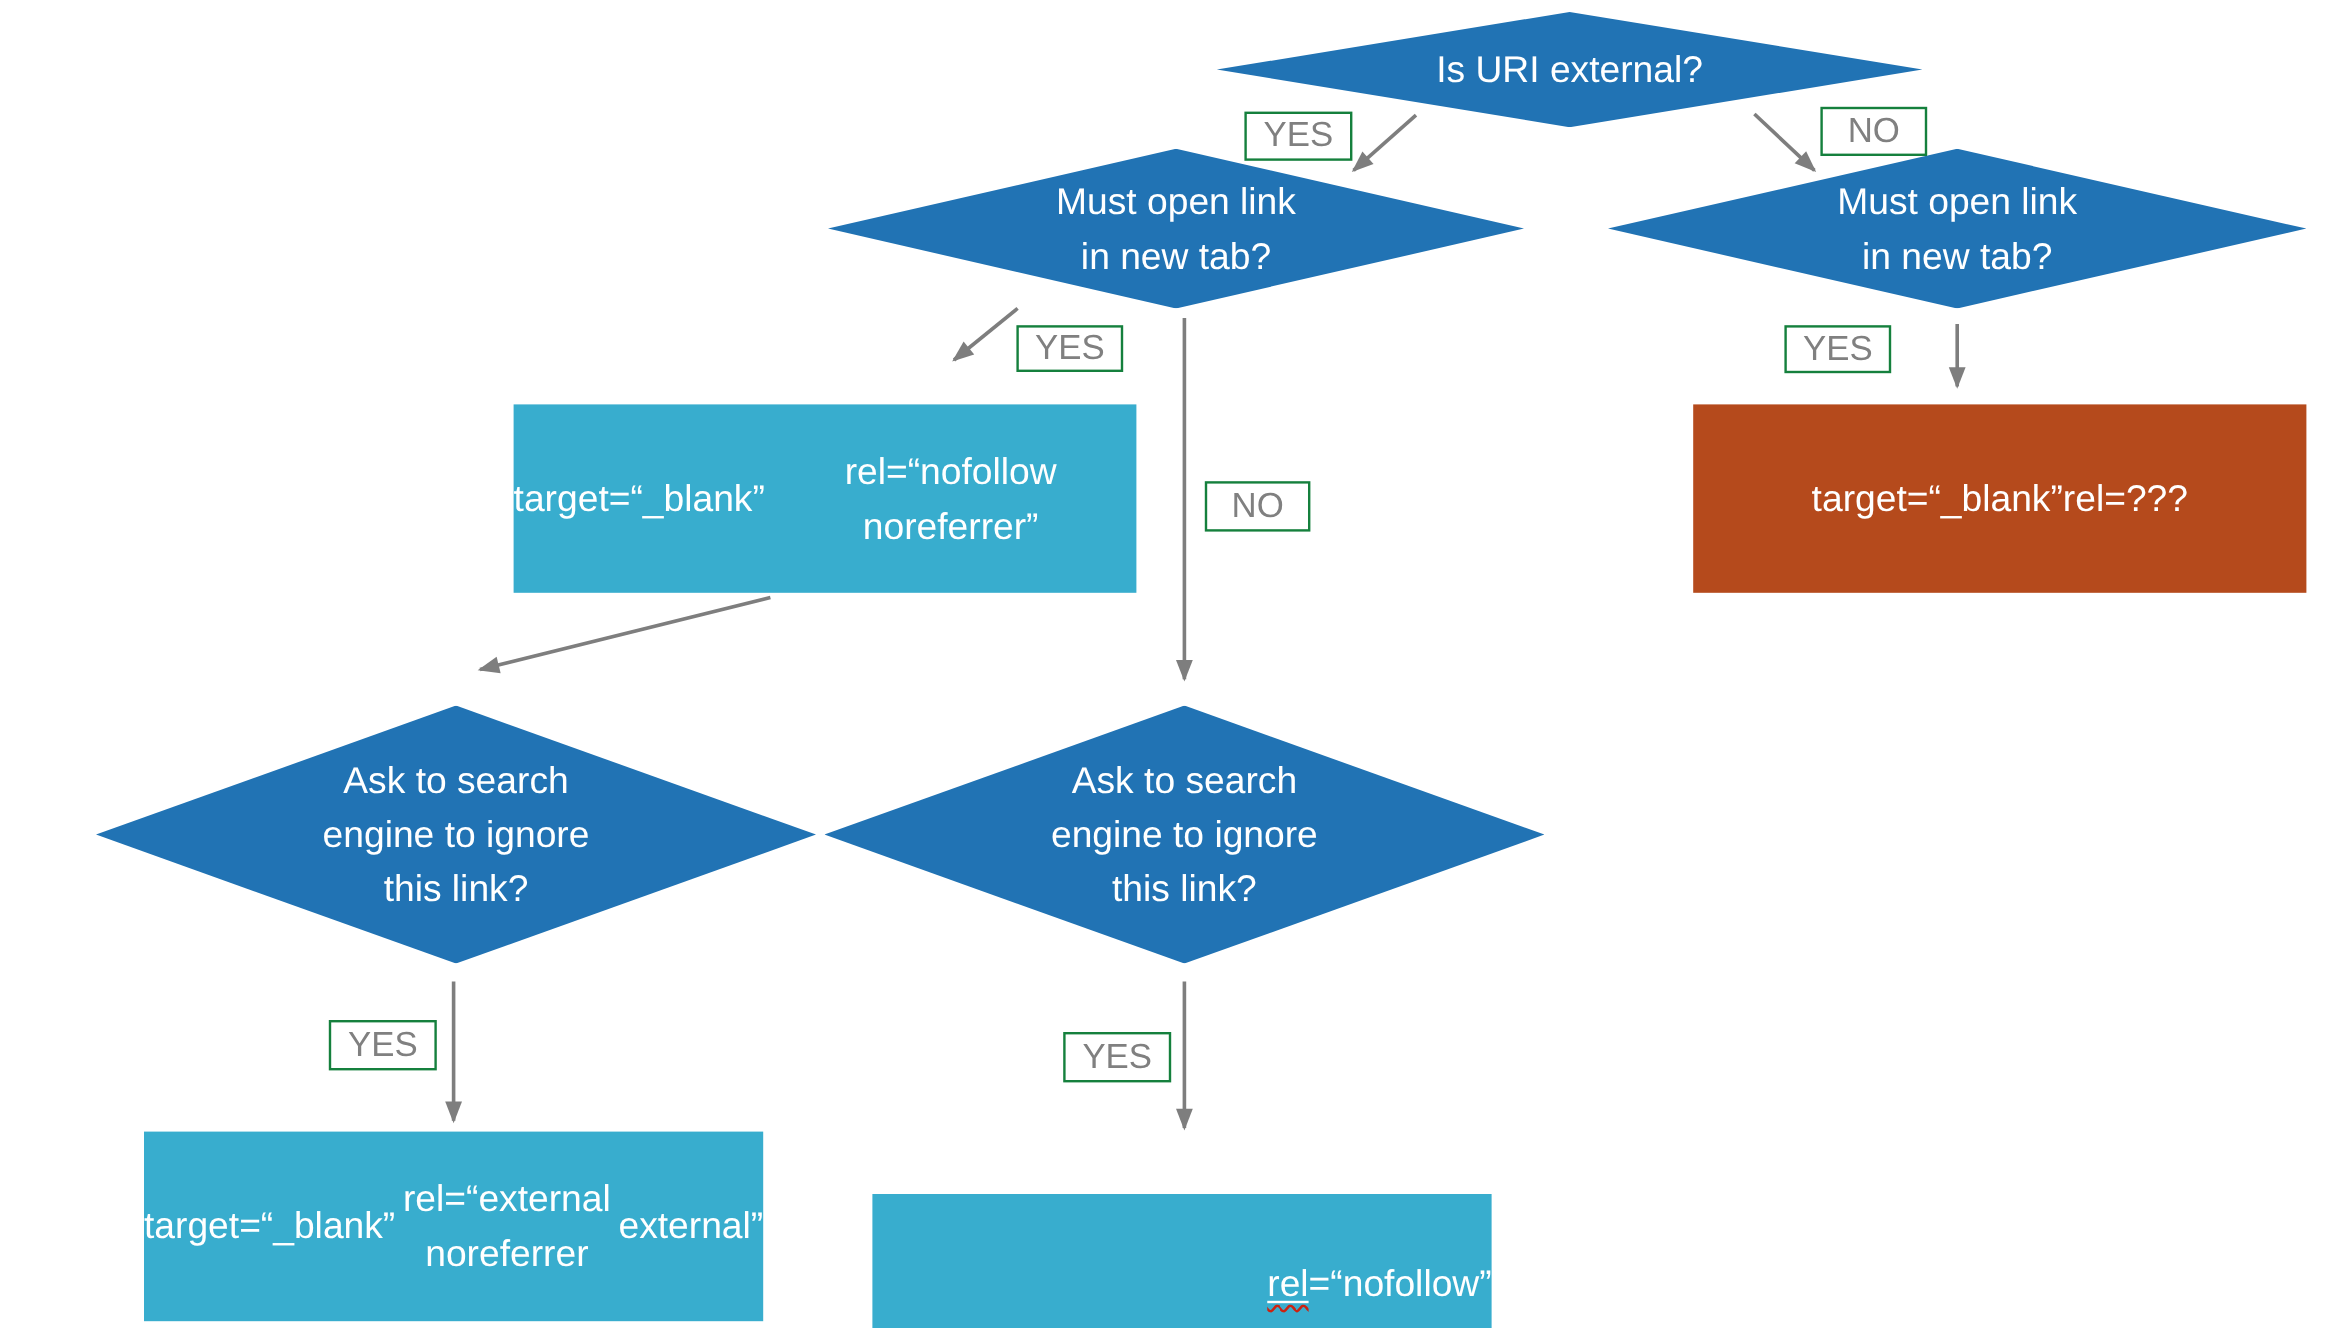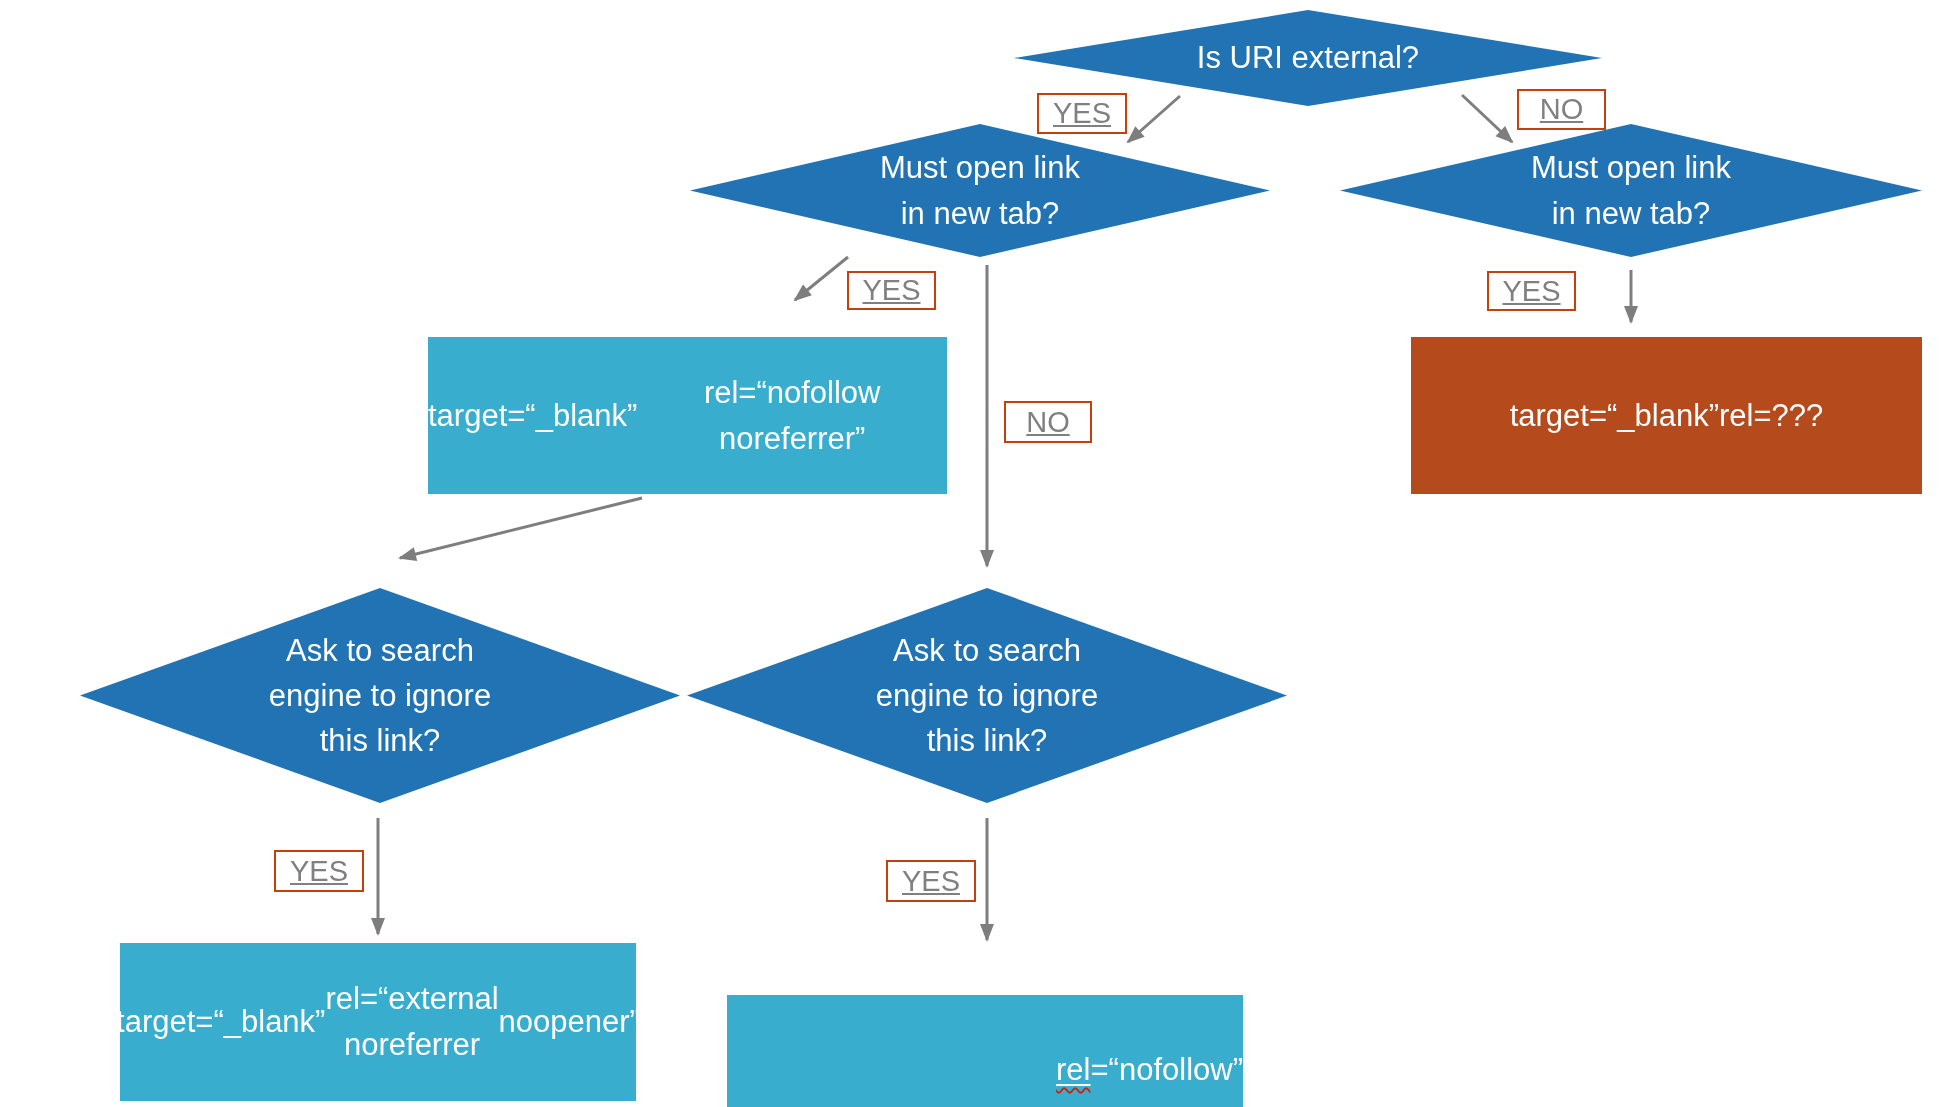--- a/index.html
+++ b/index.html
@@ -16,22 +16,22 @@
     font-size:31px;line-height:46px;
   }
   .result{
     position:absolute;display:flex;flex-direction:row;align-items:center;justify-content:center;
     color:#ffffff;text-align:center;font-size:31px;line-height:46px;
   }
   .teal{background:#38ADCE;}
   .orange{background:#B54A1C;}
   .tag{
     position:absolute;display:flex;align-items:center;justify-content:center;
-    background:#ffffff;border:2px solid #c2410c;color:#808080;
-    font-size:29px;box-sizing:border-box;text-decoration:underline;
+    background:#ffffff;border:2px solid #15803d;color:#808080;
+    font-size:29px;box-sizing:border-box;
   }
   .spell{text-decoration:underline wavy #cc2211;text-decoration-thickness:2px;text-underline-offset:7px;}
   .und{text-decoration:underline;text-decoration-thickness:2px;text-underline-offset:4px;}
 
   
   .d-root{left:1014px;top:10px;width:588px;height:96px;}
   .d-newtab-left{left:690px;top:124px;width:580px;height:133px;}
   .d-newtab-right{left:1340px;top:124px;width:582px;height:133px;}
   .d-ask-left{left:80px;top:588px;width:600px;height:215px;line-height:45px;}
   .d-ask-center{left:687px;top:588px;width:600px;height:215px;line-height:45px;}
@@ -104,21 +104,21 @@
   </div>
 
   <div class="result orange b-unknown">
     <div>target=“_blank”</div>
     <div>rel=???</div>
   </div>
 
   <div class="result teal b-noopener-nofollow">
     <div>target=“_blank”</div>
     <div>rel=“external noreferrer</div>
-    <div>noopener”</div>
+    <div>external”</div>
   </div>
 
   <div class="result teal b-nofollow">
     <div><span class="spell"><span class="und">rel</span></span><span>=“nofollow”</span></div>
   </div>
 
   <div class="tag t-yes-top">
       <span>YES</span>
     </div>
   <div class="tag t-no-top">

